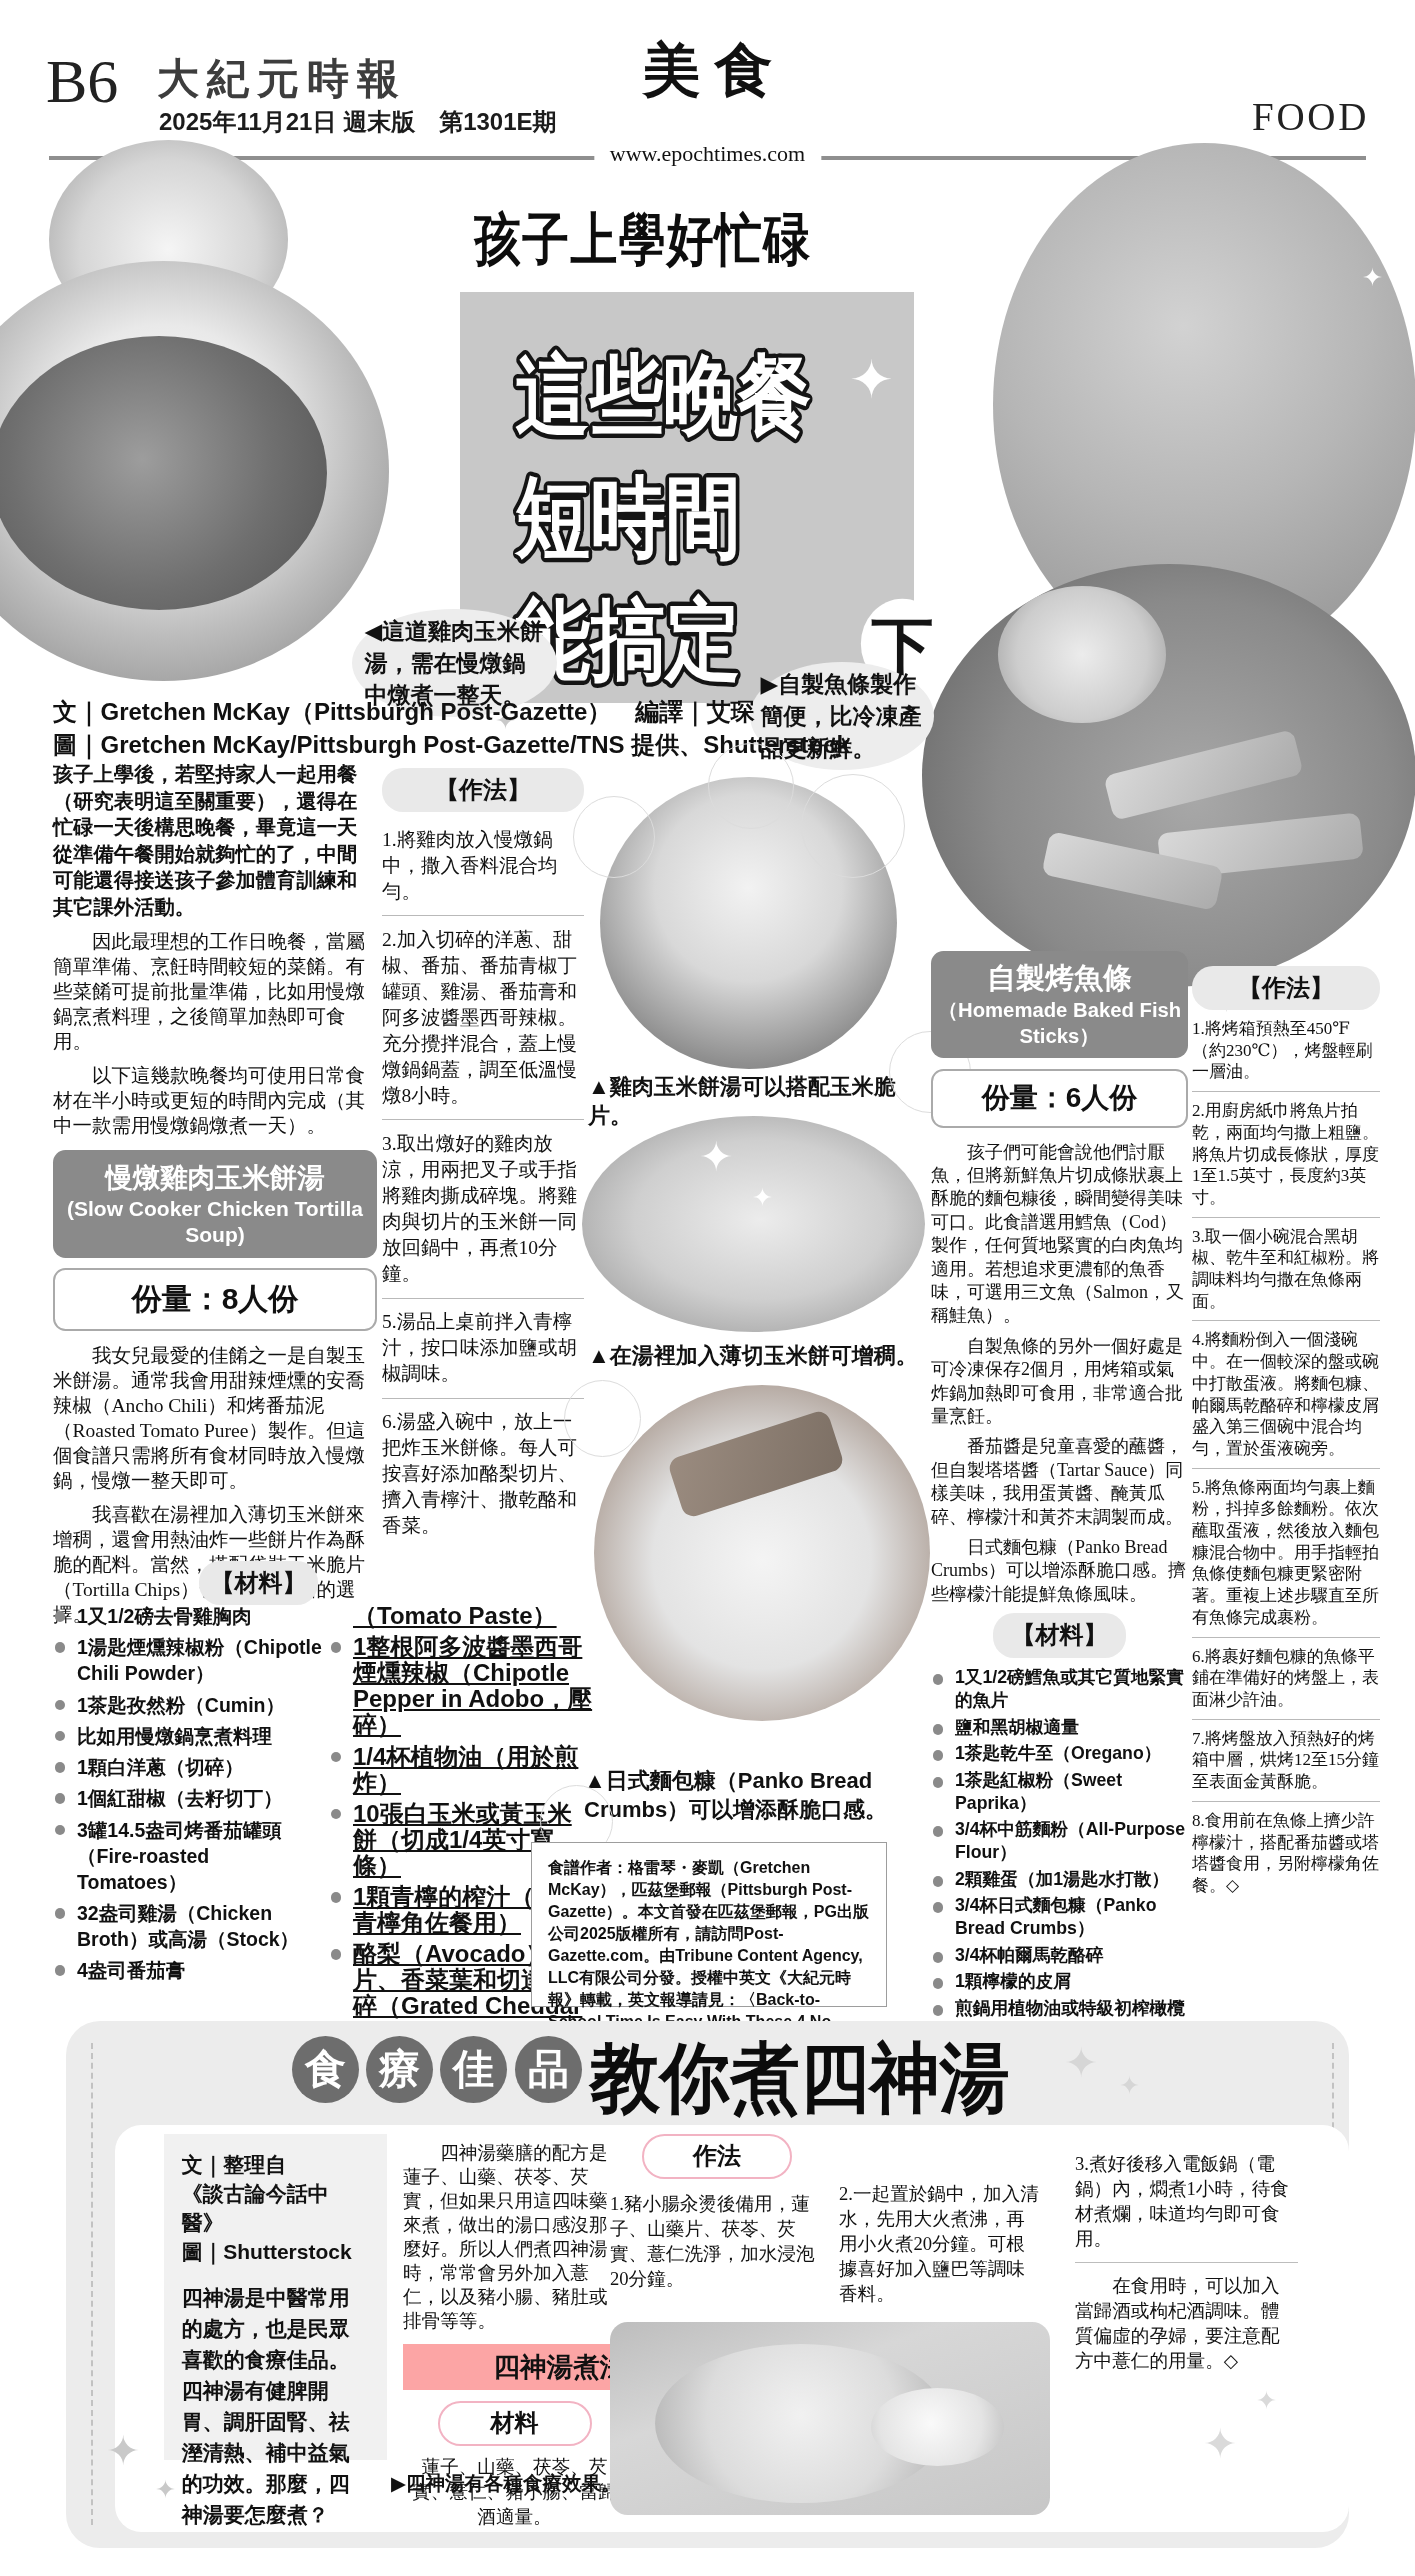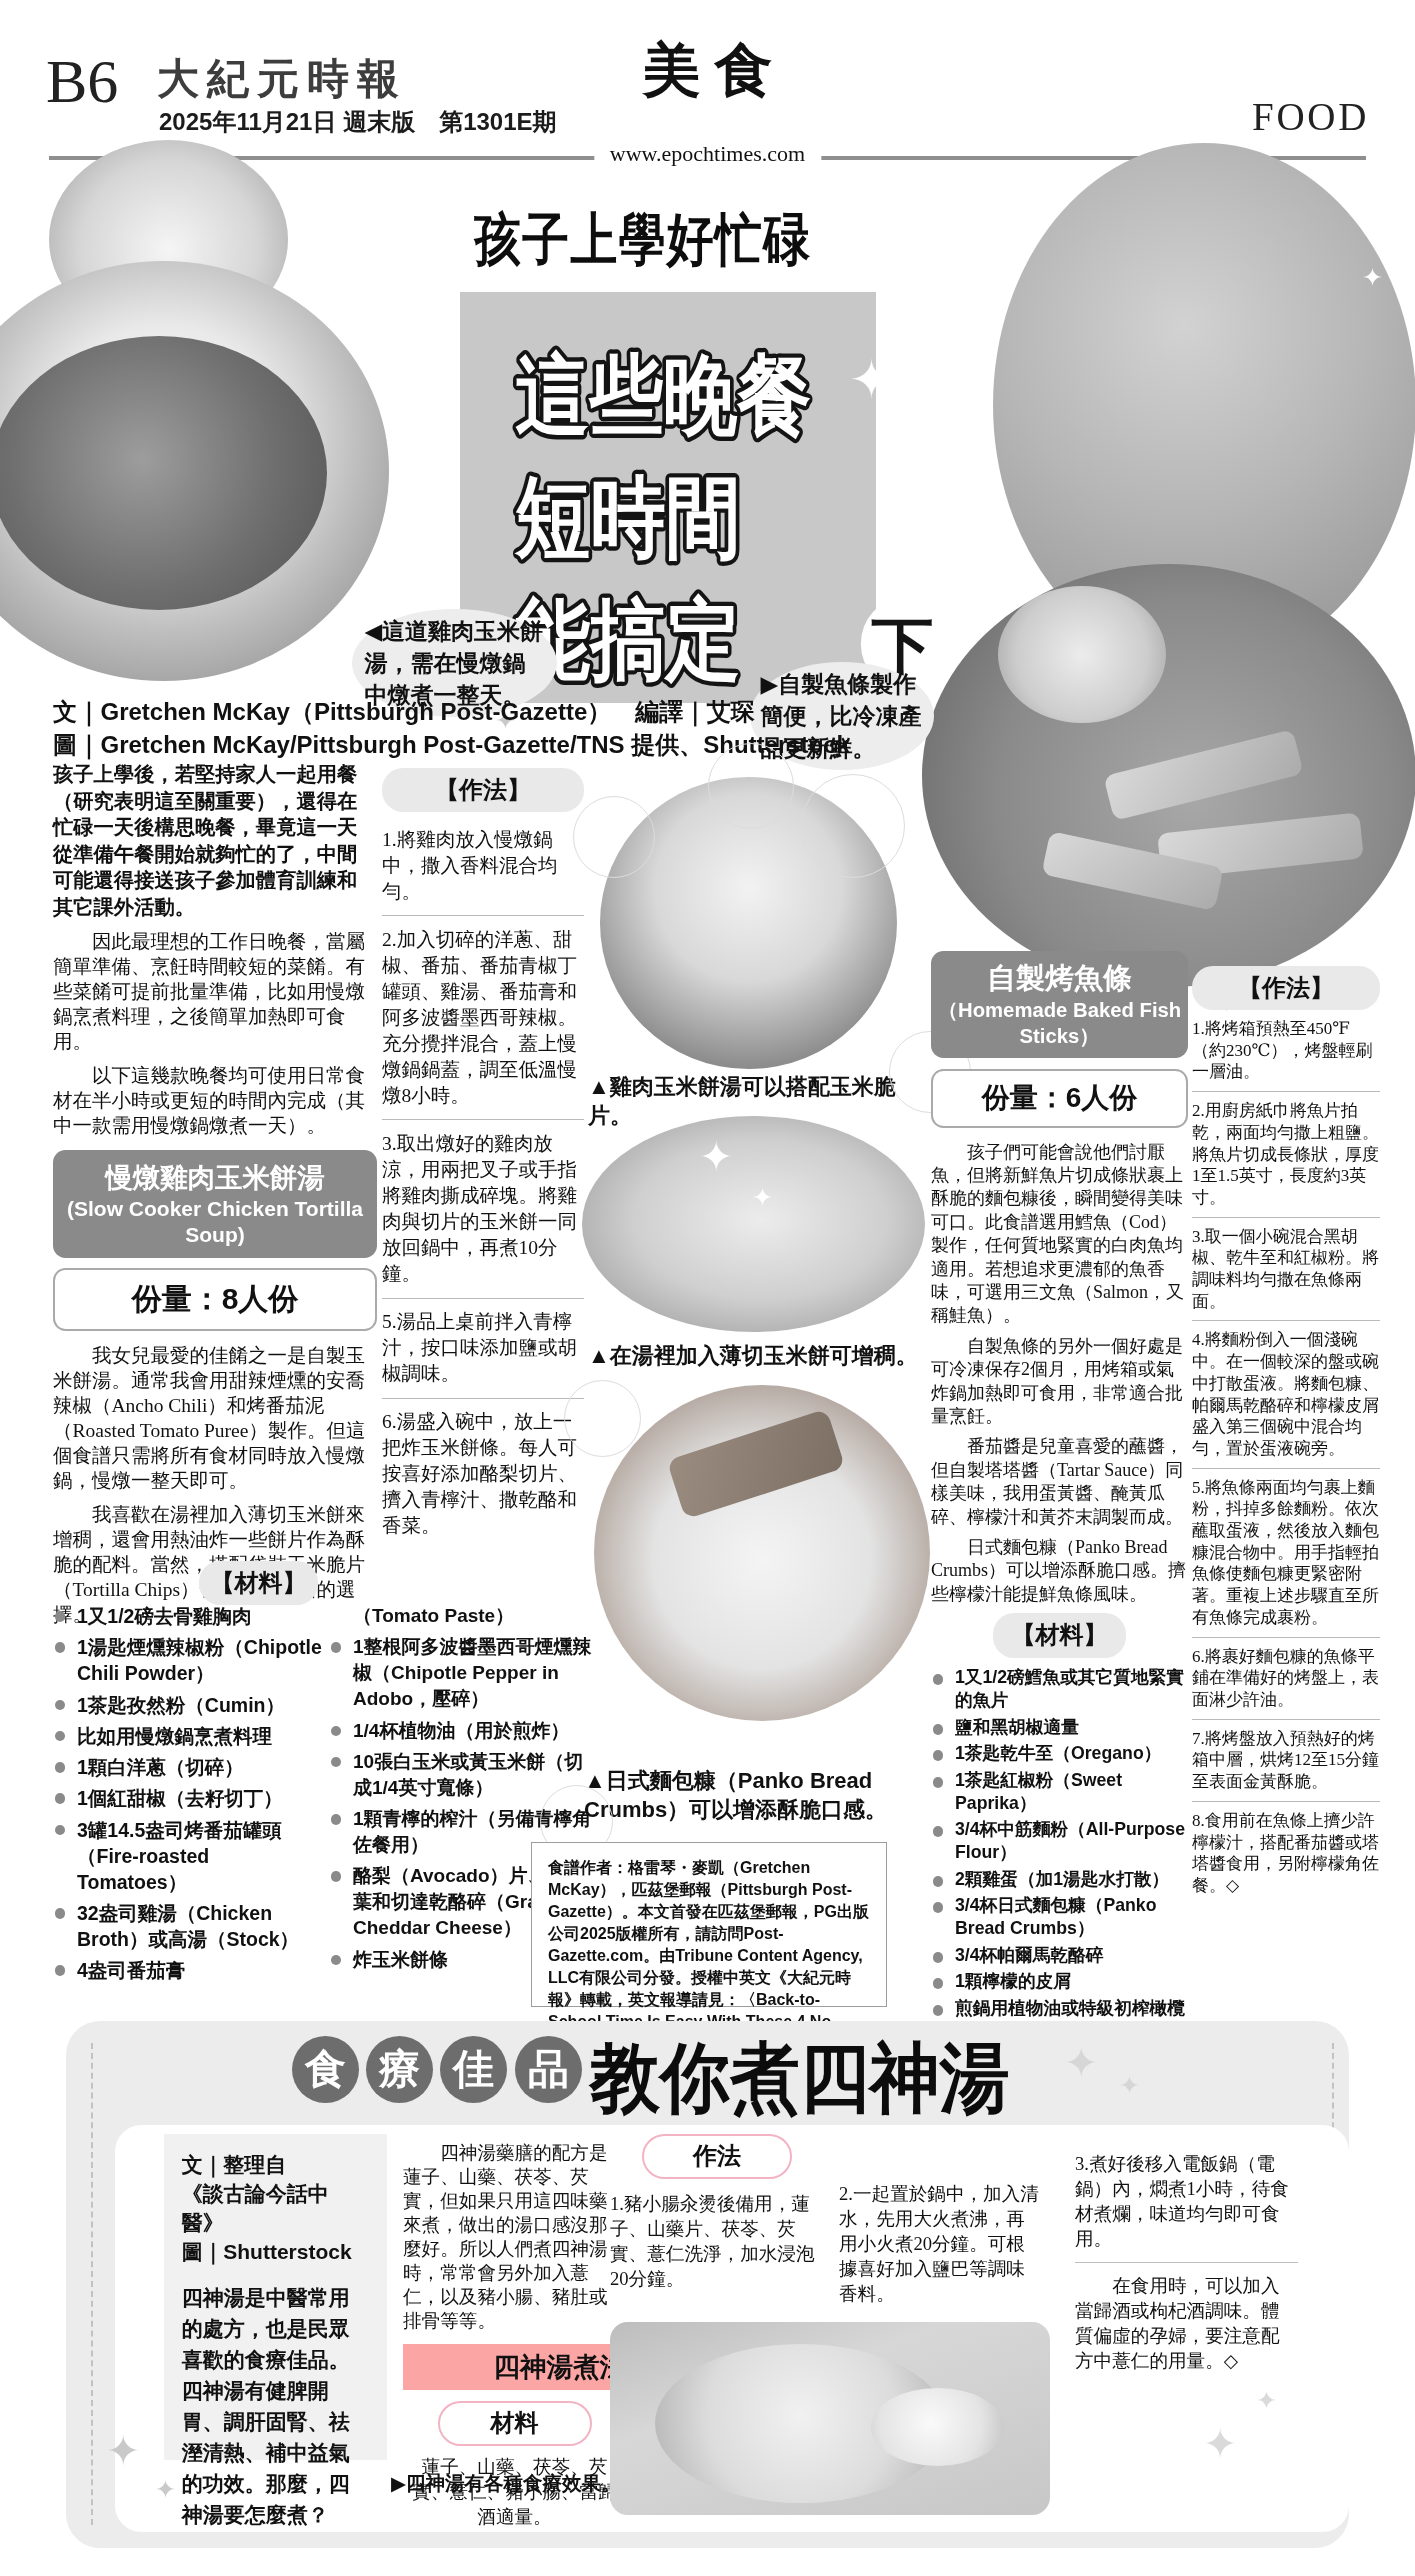--- a/index.html
+++ b/index.html
@@ -46,21 +46,21 @@
   .soup4spoon{left:871px;top:2388px;width:133px;height:78px;border-radius:50%;
      background:radial-gradient(circle at 45% 45%,#fafafa 0%,#e4e4e4 60%,#bdbdbd 100%);}
   .deco-circle{border:1.8px solid #dcdcdc;border-radius:50%;}
   .sparkle::before{content:"✦";}
   .sparkle{font-size:41px;color:#c9c9c9;line-height:1;}
   .sparkle.white{color:#ffffff;}
   .sparkle.small{font-size:25px;}
   
   .headline{left:474px;top:202px;font-size:57px;font-weight:900;color:#0d0d0d;white-space:nowrap;
      transform:scaleX(.82);transform-origin:left top;letter-spacing:1.8px;}
-  .banner{left:460px;top:292px;width:416px;height:411px;background:#c8c8c8;}
+  .banner{left:460px;top:292px;width:454px;height:411px;background:#c8c8c8;}
   .cap-bubble{background:#ededed;border-radius:50%;font-weight:700;display:flex;align-items:center;justify-content:center;text-align:left;}
   .cap-soup{left:352px;top:609px;width:205px;height:108px;font-size:23px;line-height:32px;padding:5.3px 12.4px;box-sizing:border-box;}
   .cap-fish{left:750px;top:662px;width:184px;height:108px;font-size:23px;line-height:32px;padding:5.3px 10.6px;box-sizing:border-box;}
   .byline{left:53px;top:695px;width:849px;font-size:24px;font-weight:700;line-height:33px;color:#111;}
   
   .serif{font-family:"Liberation Serif","DejaVu Serif",serif;}
   .col{box-sizing:border-box;}
   .col1{left:53px;top:761px;width:324px;}
   .col1 p{margin:0 0 8.8px 0;}
   .p-bold{font-size:20.3px;font-weight:700;line-height:26.5px;}
@@ -75,21 +75,21 @@
   .steps li{border-bottom:0.9px solid #b9b9b9;padding:10.6px 0;}
   .steps li:last-child{border-bottom:none;}
   .soupsteps{left:382px;top:816px;width:202px;font-size:19.5px;line-height:26px;}
   .soupmethodpill{left:382px;top:768px;width:202px;}
   .caption{font-weight:700;font-size:22px;line-height:29px;color:#111;}
   .matpill-soup{left:199px;top:1561px;width:119px;}
   .mat{list-style:none;margin:0;padding:0;font-weight:700;}
   .mat li{position:relative;padding-left:24px;margin-bottom:5.3px;}
   .mat li::before{content:"";position:absolute;left:1.8px;top:8px;width:10.6px;height:10.6px;border-radius:50%;background:#8a8a8a;}
   .matA{left:53px;top:1603px;width:270px;font-size:19.5px;line-height:26px;}
-  .matB{left:329px;top:1603px;width:265px;font-size:19px;line-height:26px;}
+  .matB{left:329px;top:1603px;width:265px;font-size:24px;line-height:26px;text-decoration:underline;}
   .matB li:first-child{padding-left:24px;}
   .matB li:first-child::before{background:transparent;}
   .fishcol{left:931px;top:939px;width:257px;}
   .fishcol .titlebox .cn{font-size:29px;}
   .fishcol .titlebox .en{font-size:20.3px;line-height:26px;}
   .fishcol .servebox{font-size:28px;}
   .fishcol p{margin:0 0 7px 0;font-size:18px;line-height:23.4px;text-indent:2em;}
   .fishmat{font-size:17.7px;line-height:23px;margin-top:8.8px;}
   .fishmat li{margin-bottom:3.5px;}
   .fishsteps-pill{left:1192px;top:966px;width:188px;}

